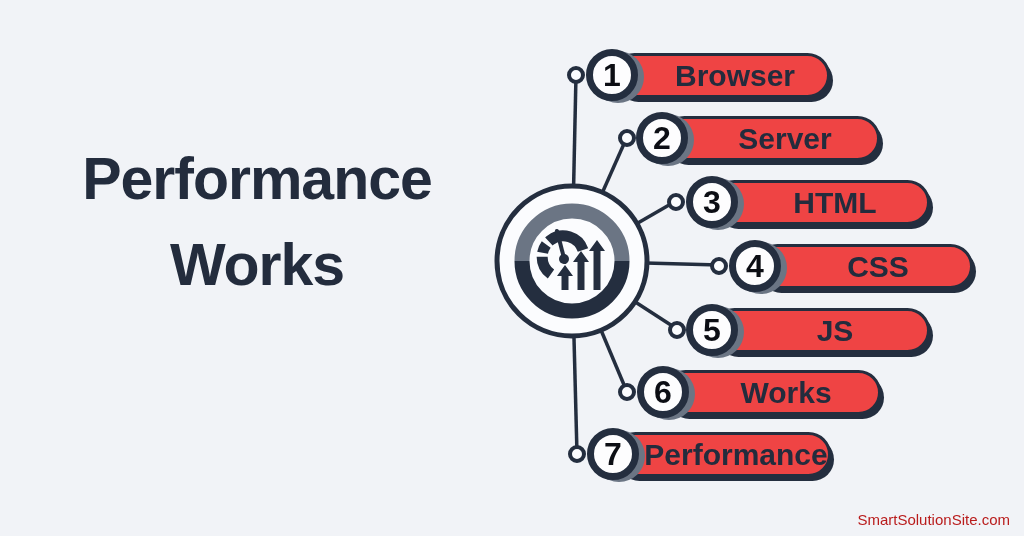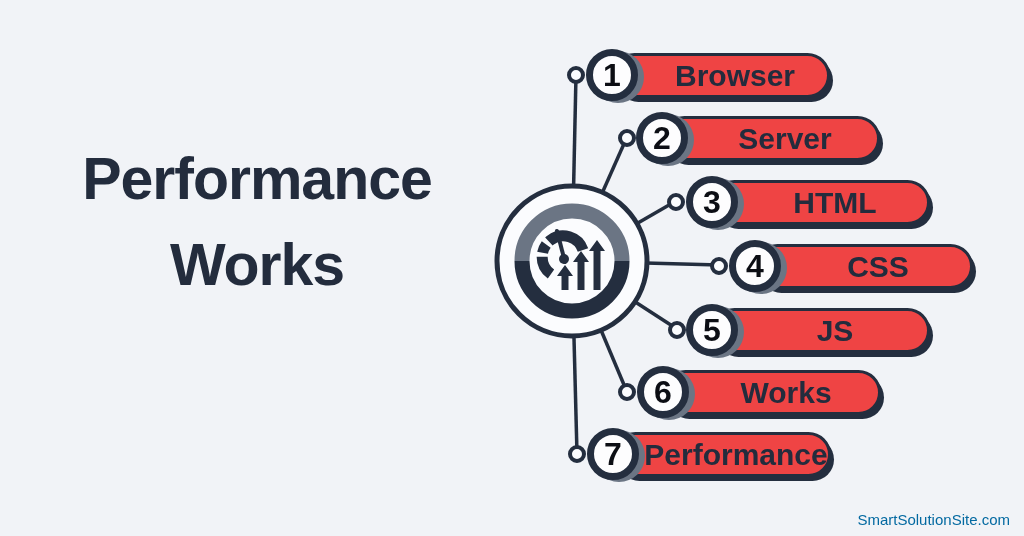--- a/index.html
+++ b/index.html
@@ -59,21 +59,21 @@
     box-shadow:6px 2px 0 0 #6b7584;
     display:flex;align-items:center;justify-content:center;
     z-index:3;
   }
   .num{
     font-size:32px;font-weight:700;color:#0c0e14;line-height:1;
   }
   
   .watermark{
     position:absolute;right:14px;bottom:8px;
-    font-size:15px;color:#0369a1;font-weight:400;
+    font-size:15px;color:#b91c1c;font-weight:400;
   }
 </style>
 </head>
 <body>
 
 <div class="canvas">
 
   <svg class="diagram-svg" width="1024" height="536" viewBox="0 0 1024 536">
 
     <g stroke="#242e3f" stroke-width="3.5">

